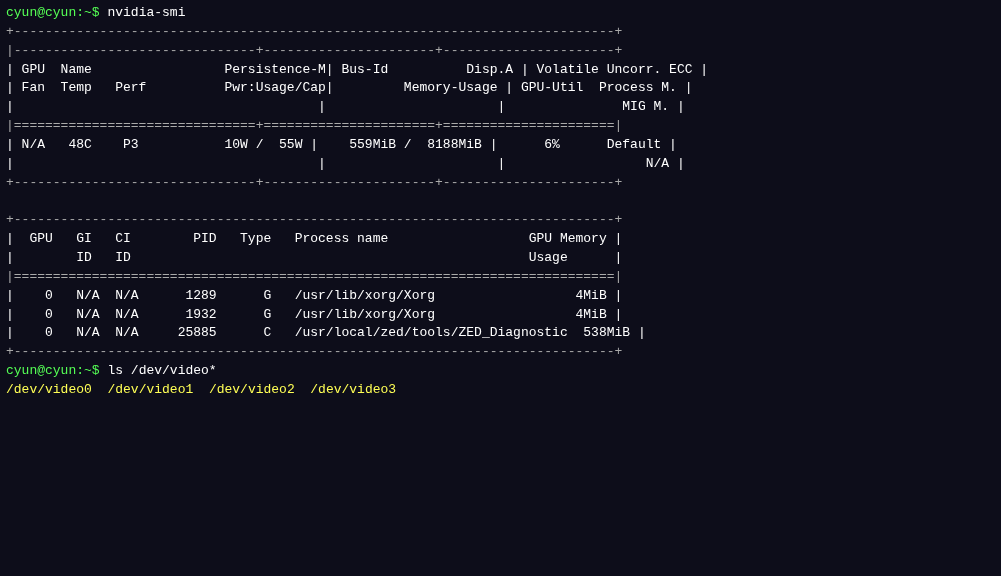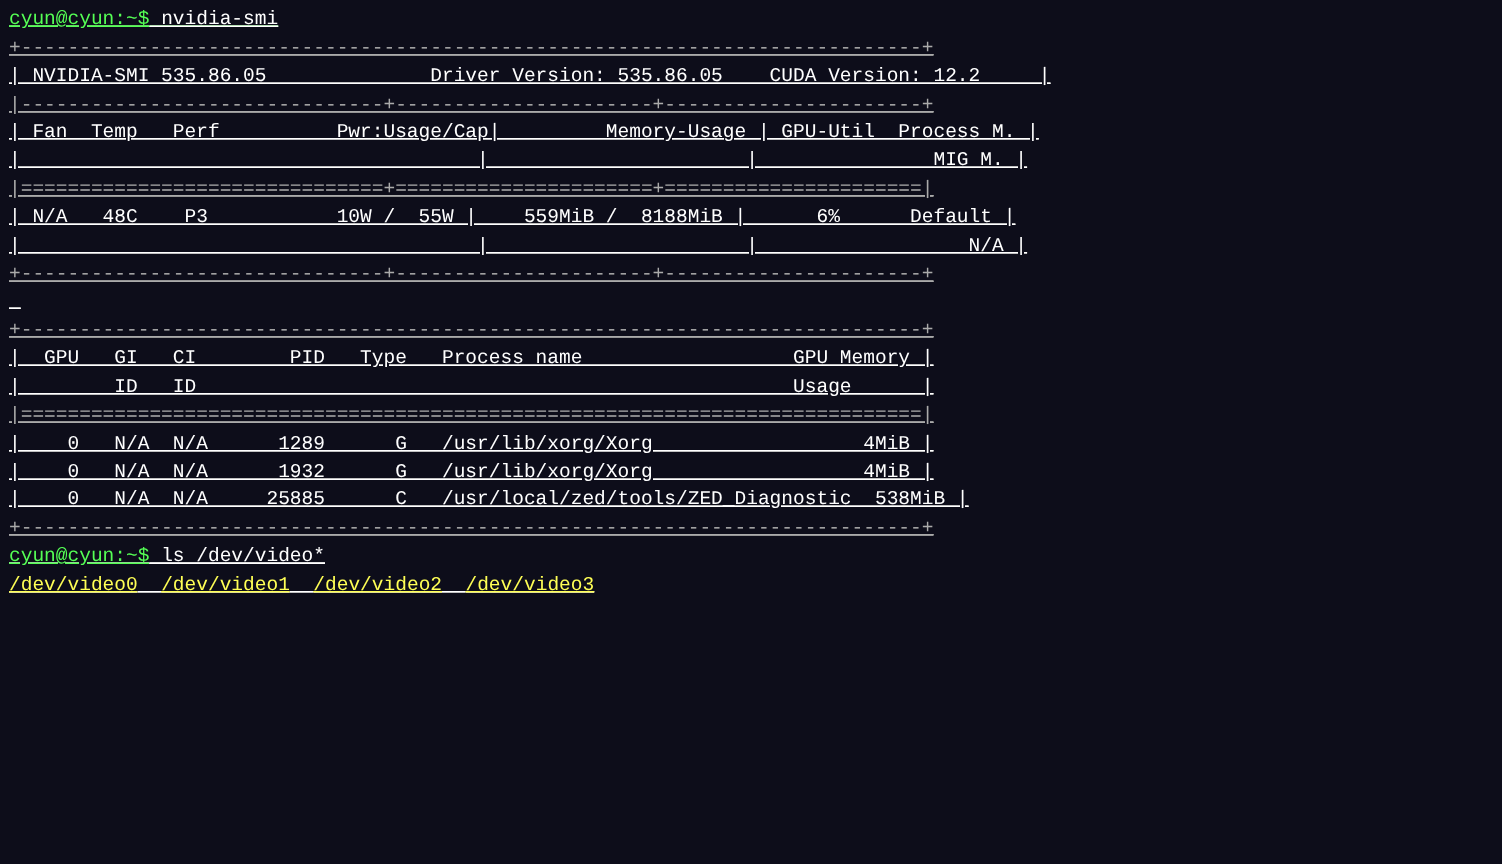--- a/index.html
+++ b/index.html
@@ -1,15 +1,15 @@
 <!DOCTYPE html>
 <html><head>
   <meta charset="utf-8">
   <style>
-    * { margin: 0; padding: 0; box-sizing: border-box; text-decoration: underline; }
+    * { margin: 0; padding: 0; box-sizing: border-box; }
     body {
       background-color: #1a1a2e;
       width: 1001px;
       height: 576px;
       overflow: hidden;
       font-family: 'Courier New', Courier, monospace;
       font-size: 13px;
     }
     .terminal {
       background-color: #0d0d1a;
@@ -36,22 +36,22 @@
     .yellow {
       color: #ffff55;
     }
   </style>
 </head>
 <body>
 
 <div class="terminal">
   <span class="line prompt"><span class="prompt">cyun@cyun:~$</span><span class="cmd"> nvidia-smi</span></span>
   <span class="line border">+-----------------------------------------------------------------------------+</span>
-  <span class="line">| NVIDIA-SMI 535.86.05              Driver Version: 535.86.05    CUDA Version: 12.2     |</span>
   <span class="line border">|-------------------------------+----------------------+----------------------+</span>
+  <span class="line">| GPU  Name                 Persistence-M| Bus-Id          Disp.A | Volatile Uncorr. ECC |</span>
   <span class="line">| Fan  Temp   Perf          Pwr:Usage/Cap|         Memory-Usage | GPU-Util  Process M. |</span>
   <span class="line">|                                       |                      |               MIG M. |</span>
   <span class="line border">|===============================+======================+======================|</span>
   <span class="line">| N/A   48C    P3           10W /  55W |    559MiB /  8188MiB |      6%      Default |</span>
   <span class="line">|                                       |                      |                  N/A |</span>
   <span class="line border">+-------------------------------+----------------------+----------------------+</span>
   <span class="line"> </span>
   <span class="line border">+-----------------------------------------------------------------------------+</span>
   <span class="line">|  GPU   GI   CI        PID   Type   Process name                  GPU Memory |</span>
   <span class="line">|        ID   ID                                                   Usage      |</span>

